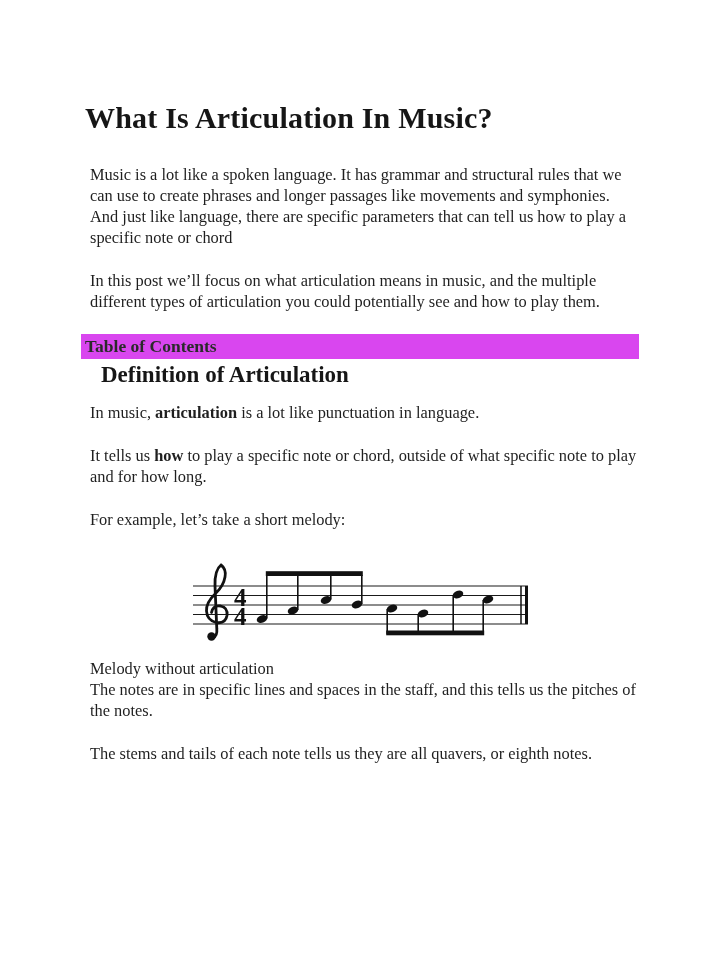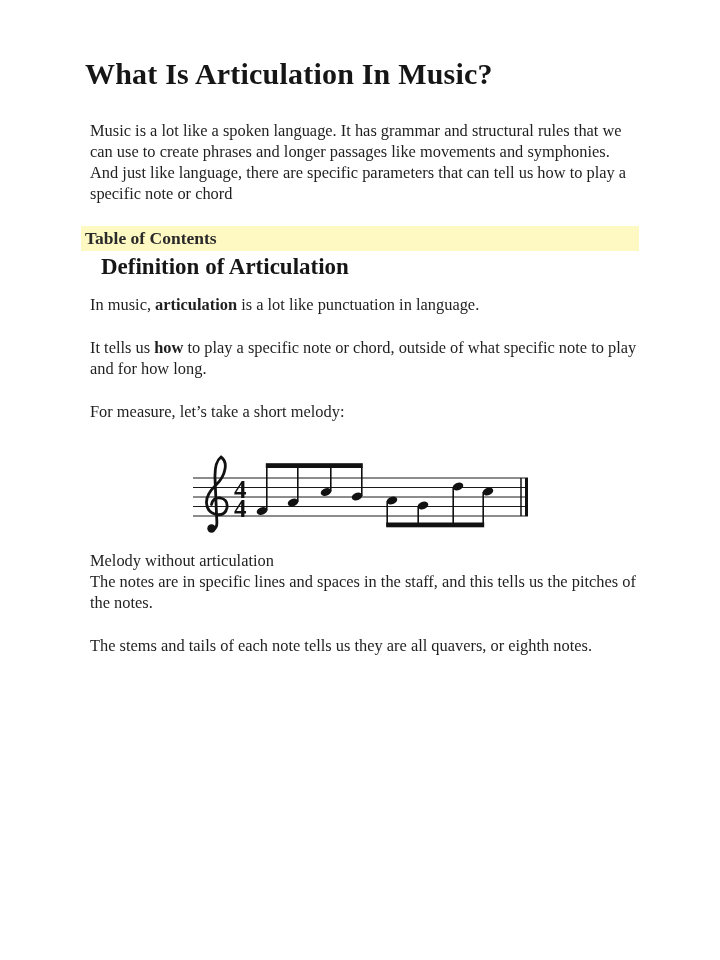--- a/index.html
+++ b/index.html
@@ -7,40 +7,40 @@
     padding: 0;
     background: #ffffff;
   }
   .page {
     position: relative;
     width: 720px;
     height: 960px;
     margin: 0 auto;
     background: #ffffff;
     box-sizing: border-box;
-    padding: 56px 83px 0 85px;
+    padding: 100px 83px 0 85px;
     font-family: "Liberation Serif", "DejaVu Serif", serif;
     color: #1f1f1f;
     overflow: hidden;
   }
   h1.title {
     margin: 0 0 28px 0;
     font-size: 30px;
     line-height: 36px;
     font-weight: bold;
     color: #161616;
     letter-spacing: 0.2px;
   }
   .page p {
     margin: 0 0 22px 5px;
     font-size: 16.4px;
     line-height: 21px;
   }
   .toc-bar {
-    background: #fef9c3;
+    background: #d946ef;
     margin: 0 -2px 2px -4px;
     padding: 2px 4px;
     font-size: 17.5px;
     line-height: 21px;
     font-weight: bold;
     color: #2a2a2a;
   }
   h2.section-heading {
     margin: 0 0 13px 16px;
     font-size: 23px;
@@ -62,32 +62,33 @@
 </style>
 </head>
 <body>
 
 <div class="page">
 
   <h1 class="title">What Is Articulation In Music?</h1>
 
   <p>Music is a lot like a spoken language. It has grammar and structural rules that we can use to create phrases and longer passages like movements and symphonies. And just like language, there are specific parameters that can tell us how to play a specific note or chord</p>
 
+  <p>In this post we’ll focus on what articulation means in music, and the multiple different types of articulation you could potentially see and how to play them.</p>
 
   <div class="toc-bar">
     <span>Table of Contents</span>
   </div>
 
   <h2 class="section-heading">Definition of Articulation</h2>
 
   <p><span>In music, </span><strong>articulation</strong><span> is a lot like punctuation in language.</span></p>
 
   <p><span>It tells us </span><strong>how</strong><span> to play a specific note or chord, outside of what specific note to play and for how long.</span></p>
 
-  <p>For measure, let’s take a short melody:</p>
+  <p>For example, let’s take a short melody:</p>
 
   <figure class="notation">
     <svg width="345" height="92" viewBox="0 0 345 92">
 
       <g stroke="#1a1a1a" stroke-width="1.2">
         <line x1="3" y1="30" x2="338" y2="30"></line>
         <line x1="3" y1="39.5" x2="338" y2="39.5"></line>
         <line x1="3" y1="49" x2="338" y2="49"></line>
         <line x1="3" y1="58.5" x2="338" y2="58.5"></line>
         <line x1="3" y1="68" x2="338" y2="68"></line>

